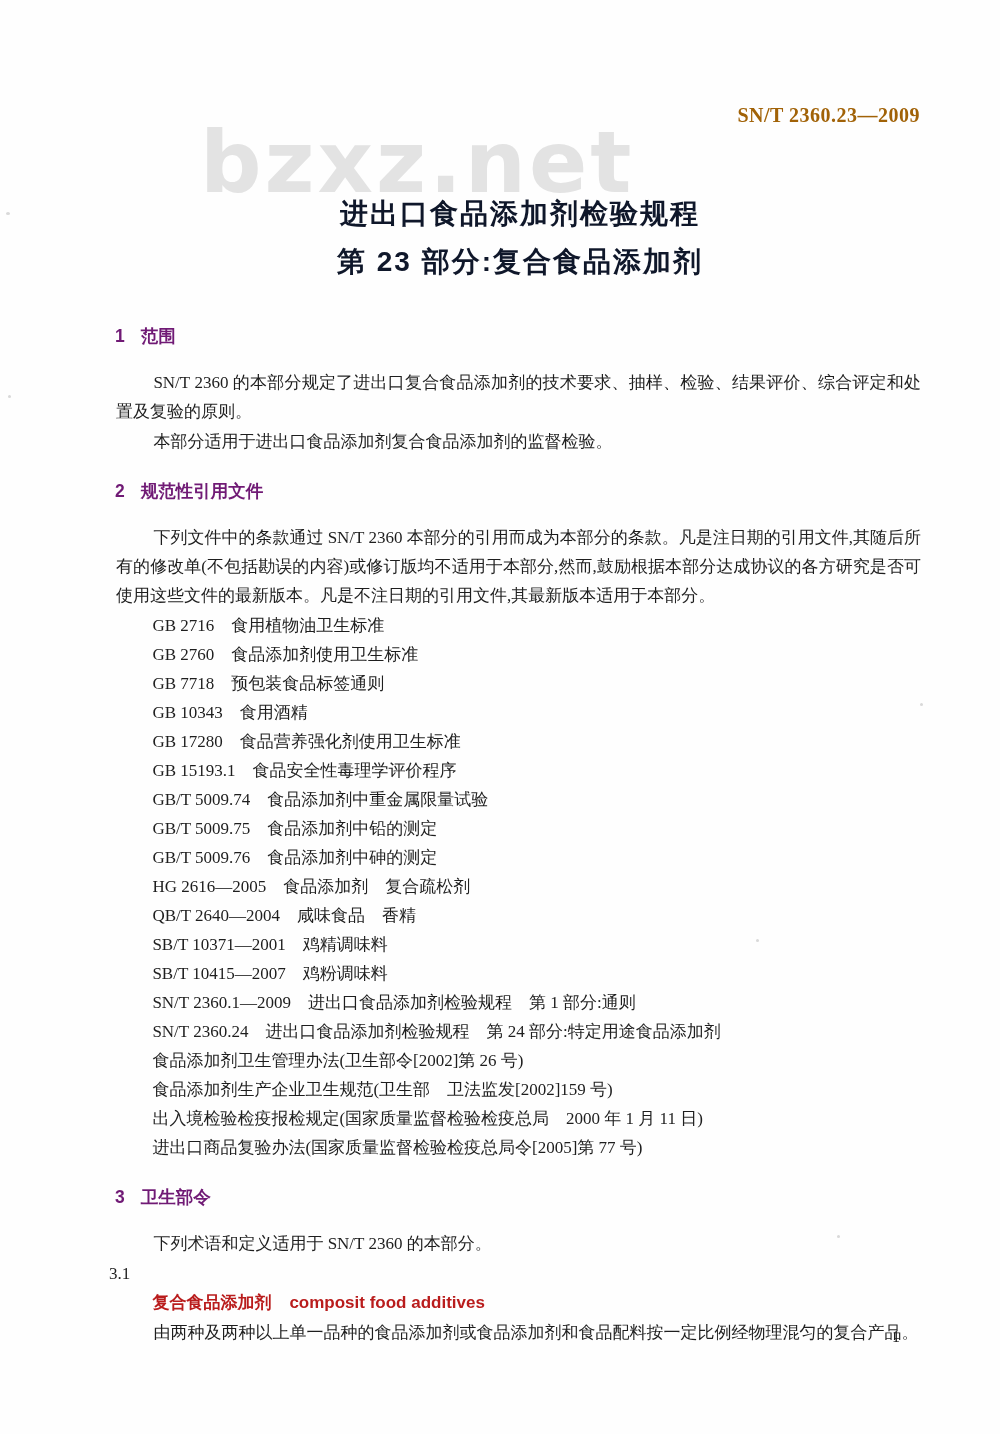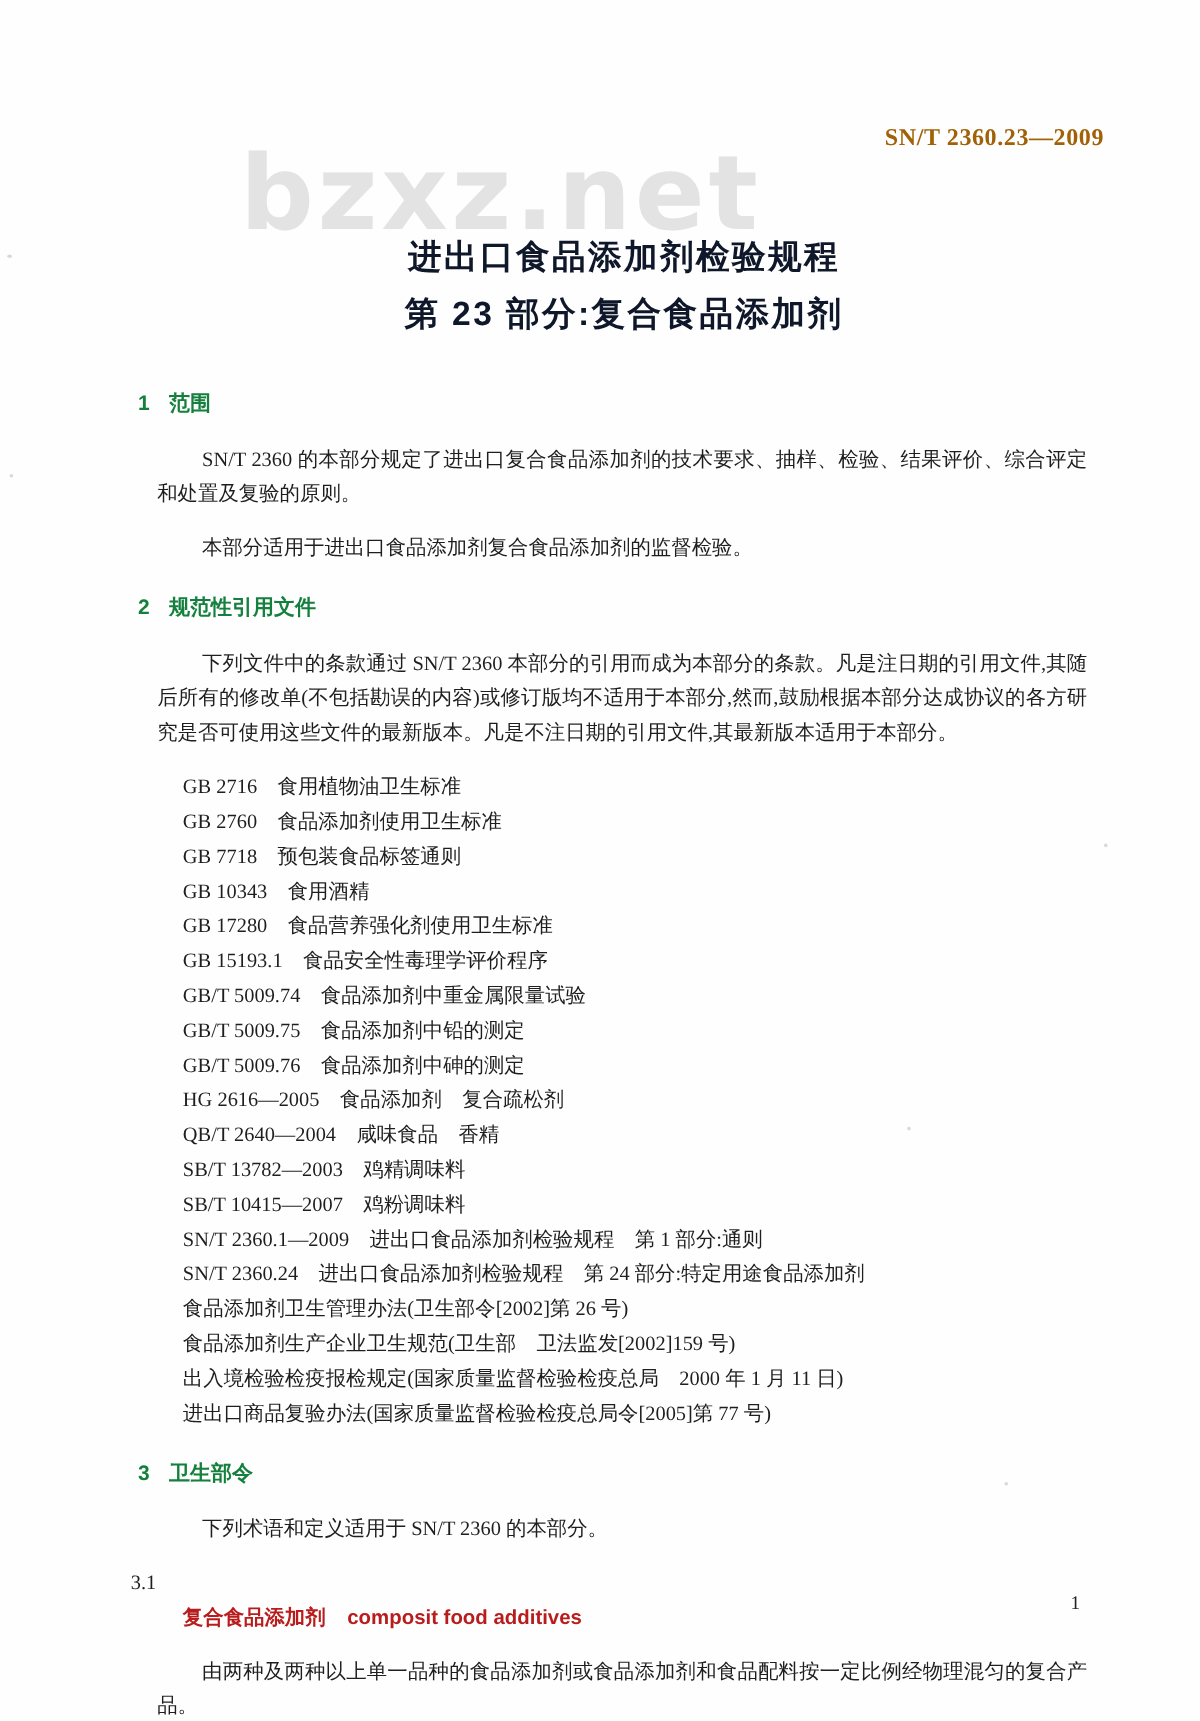--- a/index.html
+++ b/index.html
@@ -66,33 +66,33 @@
     left: 115px;
     right: 78px;
     z-index: 2;
     font-size: 17px;
     line-height: 29px;
   }
   .sec-heading {
     font-family: "Liberation Sans", "DejaVu Sans", sans-serif;
     font-weight: bold;
     font-size: 17.5px;
-    color: #15803d;
+    color: #701a75;
     margin: 0 0 20px 0;
     line-height: 24px;
   }
   .sec-heading .sec-num {
     display: inline-block;
     margin-right: 16px;
   }
   .sec2 .sec-heading, .sec3 .sec-heading {
     margin-top: 23px;
   }
   p.body-para {
-    margin: 16px;
+    margin: 1px;
     text-indent: 2.2em;
     text-align: justify;
     color: #1e1e1e;
   }
   .refs {
     margin: 0;
     padding: 0 0 0 2.2em;
   }
   .ref-item {
     line-height: 29px;
@@ -162,21 +162,21 @@
         <div class="ref-item">GB 2760　食品添加剂使用卫生标准</div>
         <div class="ref-item">GB 7718　预包装食品标签通则</div>
         <div class="ref-item">GB 10343　食用酒精</div>
         <div class="ref-item">GB 17280　食品营养强化剂使用卫生标准</div>
         <div class="ref-item">GB 15193.1　食品安全性毒理学评价程序</div>
         <div class="ref-item">GB/T 5009.74　食品添加剂中重金属限量试验</div>
         <div class="ref-item">GB/T 5009.75　食品添加剂中铅的测定</div>
         <div class="ref-item">GB/T 5009.76　食品添加剂中砷的测定</div>
         <div class="ref-item">HG 2616—2005　食品添加剂　复合疏松剂</div>
         <div class="ref-item">QB/T 2640—2004　咸味食品　香精</div>
-        <div class="ref-item">SB/T 13782—2003　鸡精调味料</div>
+        <div class="ref-item">SB/T 10371—2001　鸡精调味料</div>
         <div class="ref-item">SB/T 10415—2007　鸡粉调味料</div>
         <div class="ref-item">SN/T 2360.1—2009　进出口食品添加剂检验规程　第 1 部分:通则</div>
         <div class="ref-item">SN/T 2360.24　进出口食品添加剂检验规程　第 24 部分:特定用途食品添加剂</div>
         <div class="ref-item">食品添加剂卫生管理办法(卫生部令[2002]第 26 号)</div>
         <div class="ref-item">食品添加剂生产企业卫生规范(卫生部　卫法监发[2002]159 号)</div>
         <div class="ref-item">出入境检验检疫报检规定(国家质量监督检验检疫总局　2000 年 1 月 11 日)</div>
         <div class="ref-item">进出口商品复验办法(国家质量监督检验检疫总局令[2005]第 77 号)</div>
       </div>
     </div>
 

